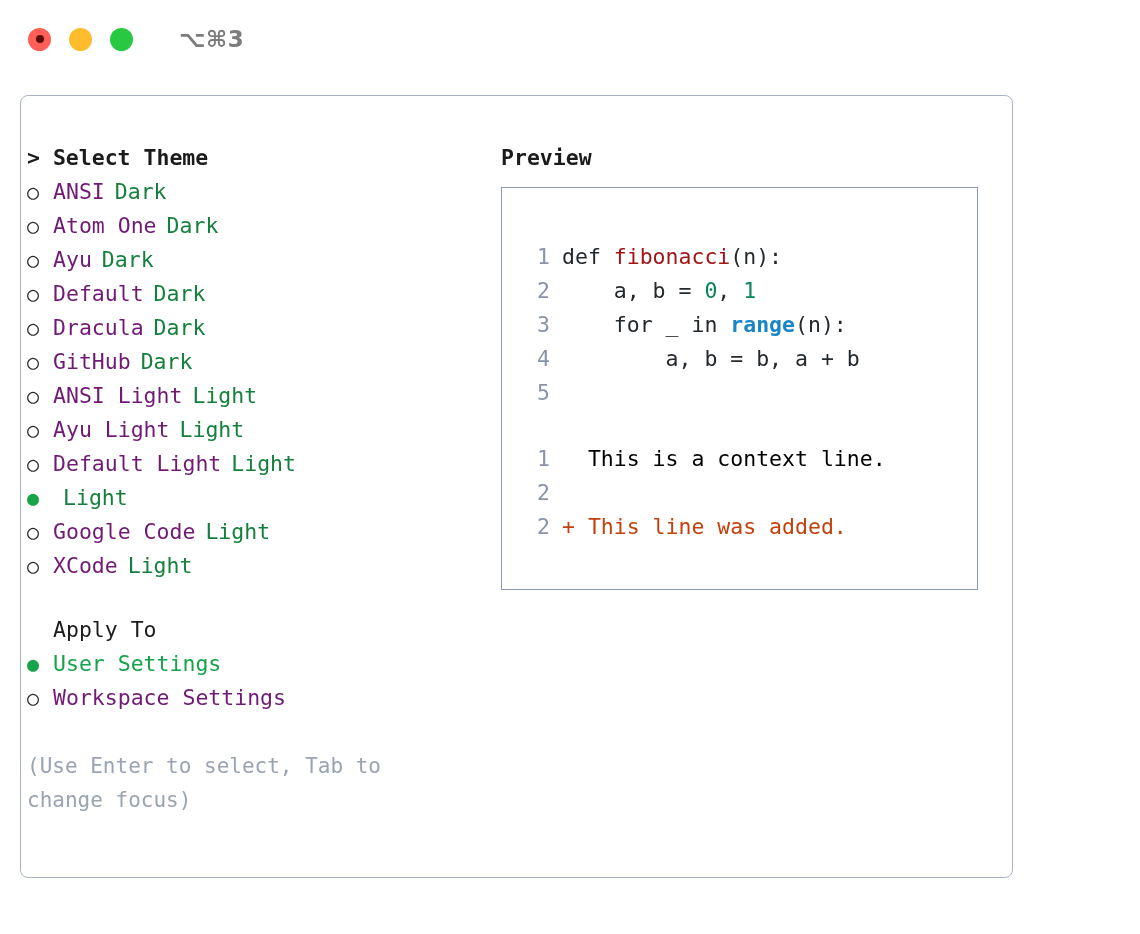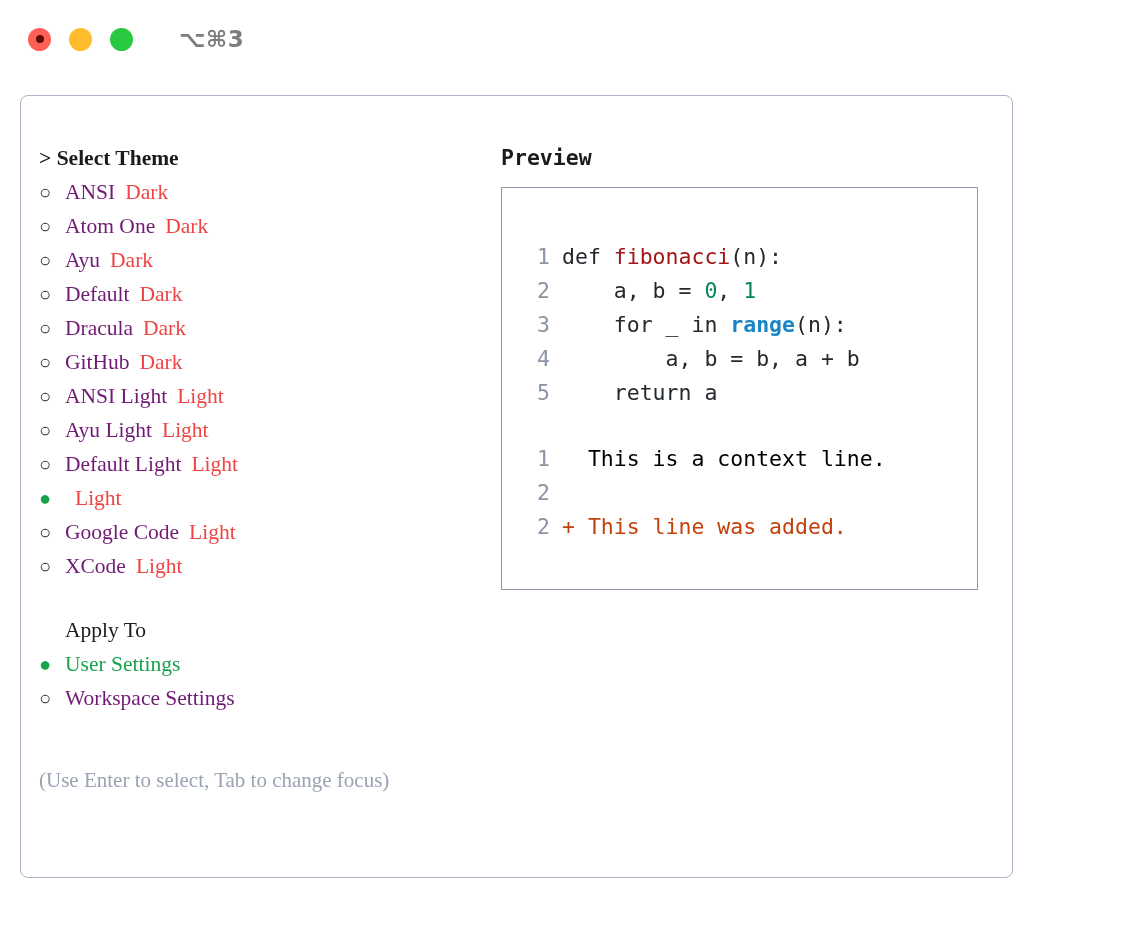--- a/index.html
+++ b/index.html
@@ -73,24 +73,23 @@
     width: 993px;
     height: 783px;
     border: 1.6px solid #aab4c4;
     border-radius: 8px;
     box-sizing: border-box;
   }
 
   
   .left-col {
     position: absolute;
-    left: 18px;
+    left: 6px;
     top: 45px;
     width: 430px;
-    font-family: Liberation Serif, serif;
   }
 
   .right-col {
     position: absolute;
     left: 480px;
     top: 45px;
     width: 490px;
   }
 
   .col-header {
@@ -117,35 +116,35 @@
     display: inline-block;
     width: 26px;
     flex: 0 0 26px;
     color: #2b2b2b;
     font-size: 20px;
   }
   .row.selected .marker { color: #16a34a; }
   .row.selected .name   { color: #16a34a; }
 
   .name { color: #701a75; }
-  .kind { color: #ef4444; margin-left: 10px; }
+  .kind { color: #15803d; margin-left: 10px; }
 
   .group-header {
     display: flex;
     align-items: baseline;
     font-size: 21.5px;
     line-height: 34px;
     color: #1b1b1b;
     white-space: pre;
     margin-top: 30px;
   }
   .group-header .marker { color: transparent; }
 
   .hint {
-    margin-top: 48px;
+    margin-top: 34px;
     font-size: 21px;
     line-height: 34px;
     color: #9aa3b2;
     width: 400px;
   }
 
   
   .preview-box {
     margin-top: 12px;
     width: 477px;
@@ -232,21 +231,21 @@
     <div class="right-col">
 
       <div class="col-header">Preview</div>
 
       <div class="preview-box">
         <div id="code-block">
             <div class="code-line"><span class="lnum">1</span><span><span>def </span><span class="tok-fn">fibonacci</span><span>(n):</span></span></div>
             <div class="code-line"><span class="lnum">2</span><span><span>    a, b = </span><span class="tok-num">0</span><span>, </span><span class="tok-num">1</span></span></div>
             <div class="code-line"><span class="lnum">3</span><span><span>    for _ in </span><span class="tok-call">range</span><span>(n):</span></span></div>
             <div class="code-line"><span class="lnum">4</span><span><span>        a, b = b, a + b</span></span></div>
-            <div class="code-line"><span class="lnum">5</span><span><span>    return a</span></span></div>
+            <div class="code-line"><span class="lnum">5</span></div>
           </div>
         <div class="gap"></div>
         <div id="diff-block">
             <div class="code-line"><span class="lnum">1</span><span class="diff-ctx">  This is a context line.</span></div>
             <div class="code-line"><span class="lnum">2</span></div>
             <div class="code-line"><span class="lnum">2</span><span class="diff-add">+ This line was added.</span></div>
           </div>
       </div>
     </div>
 

